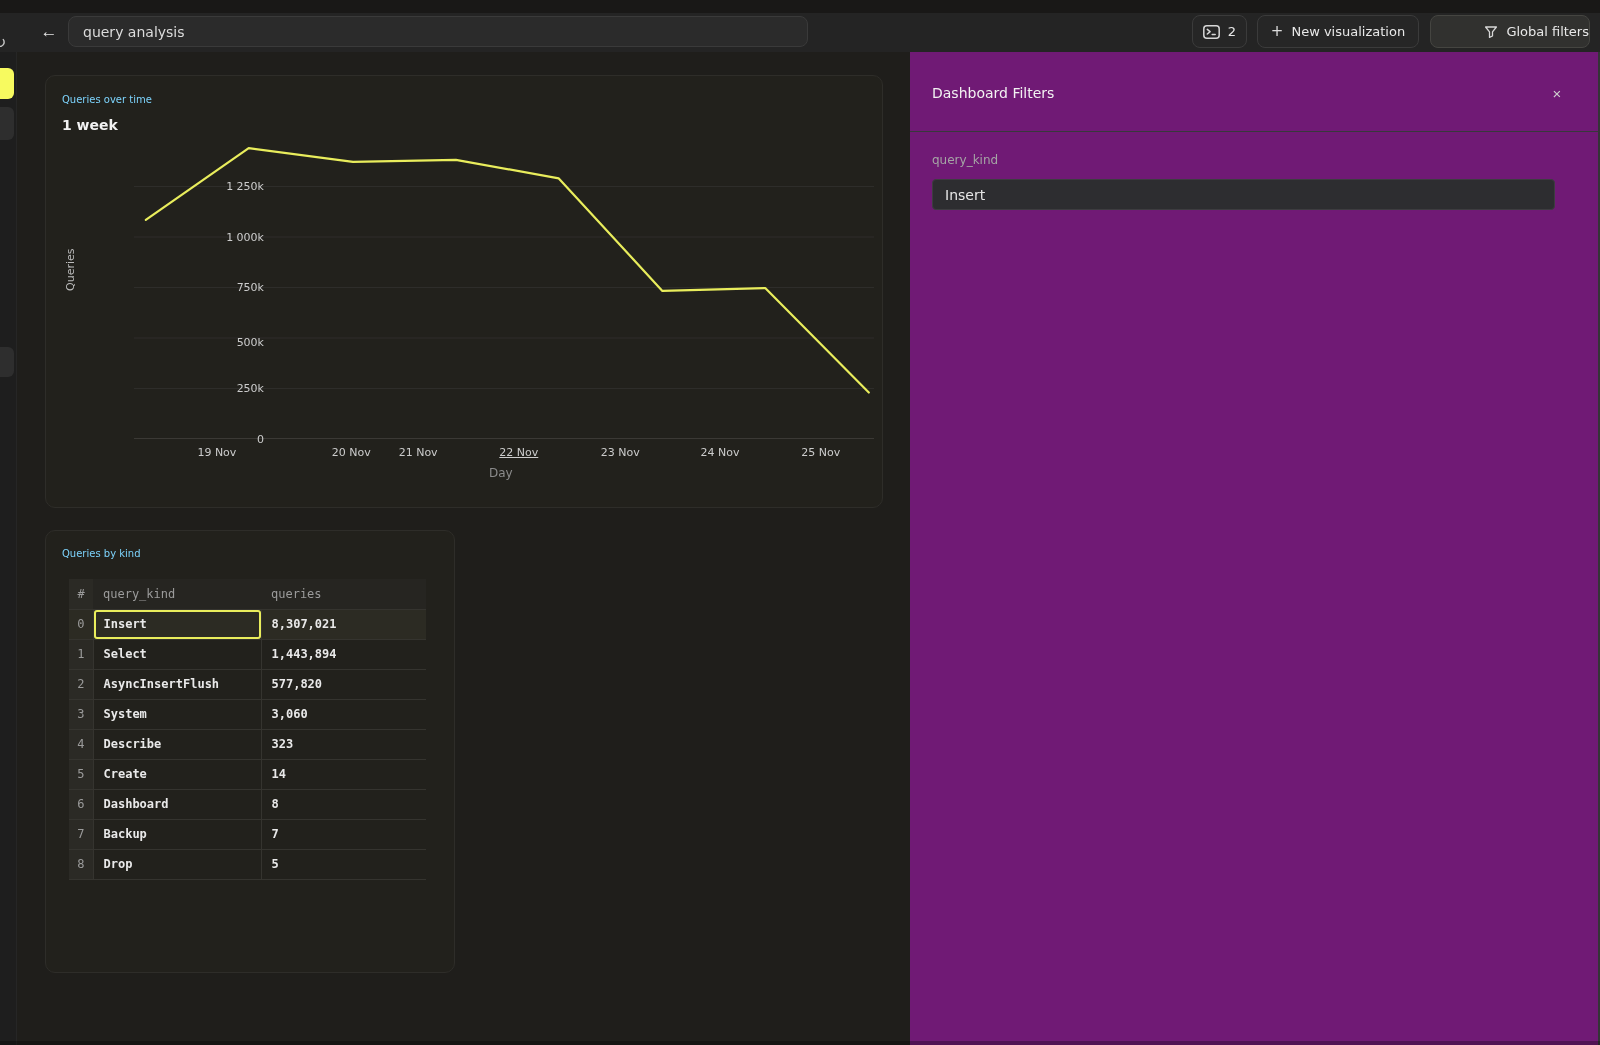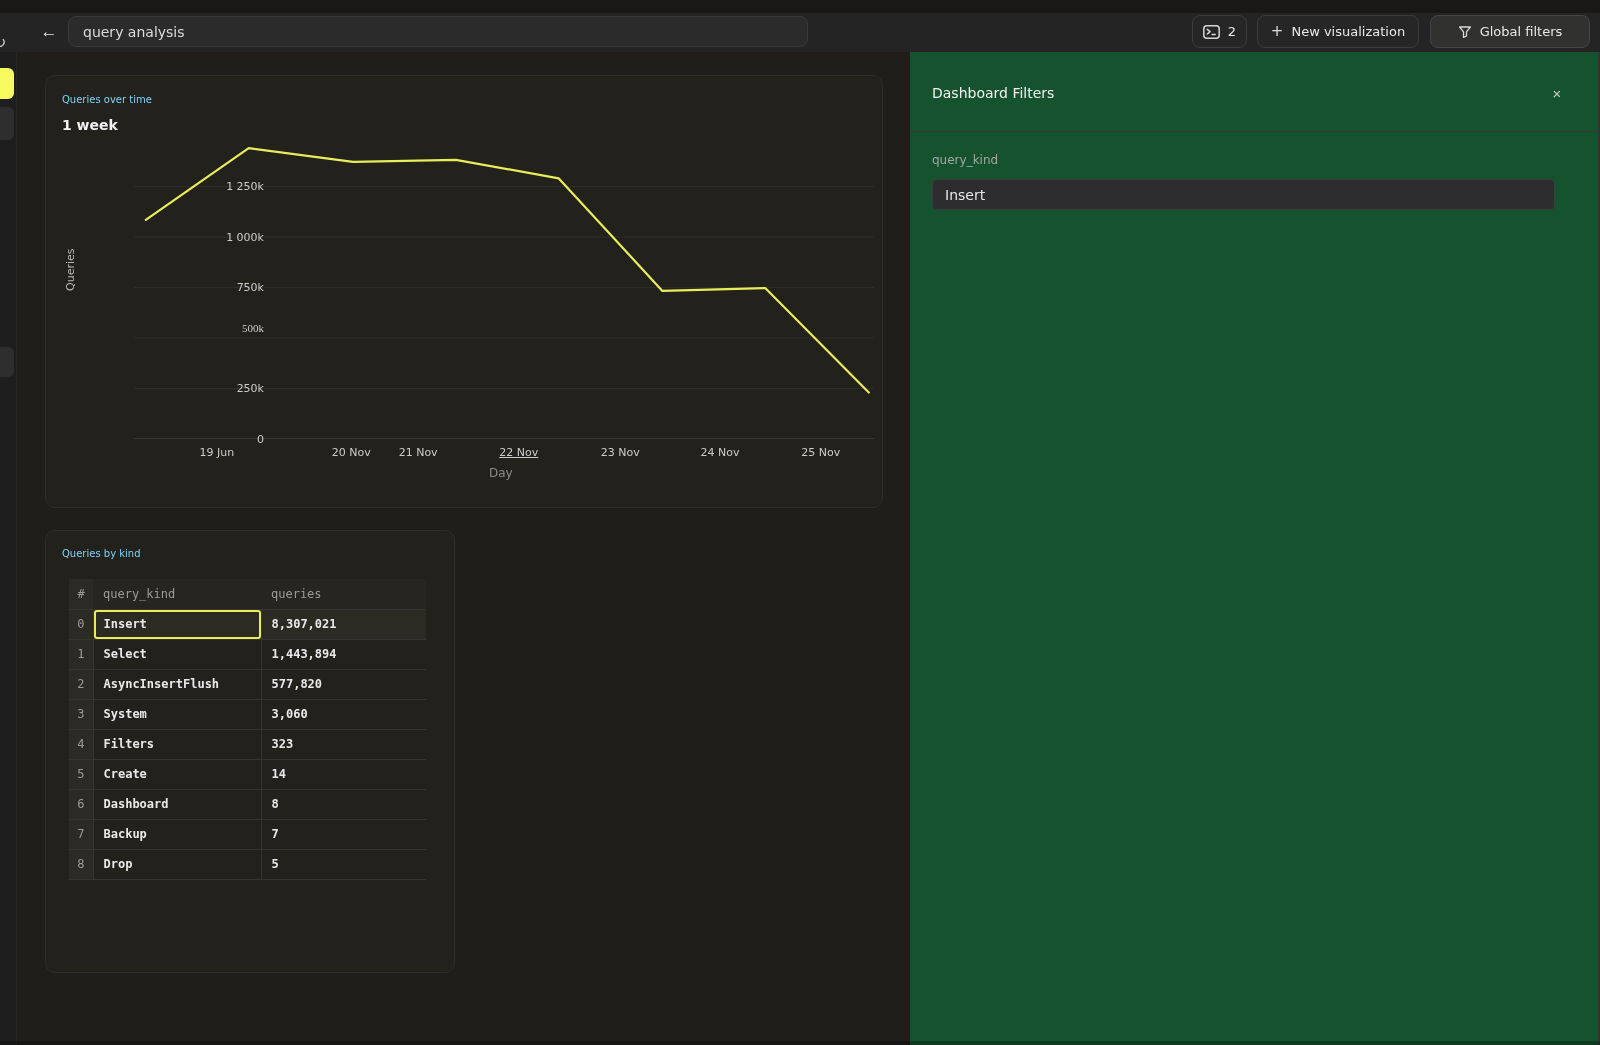--- a/index.html
+++ b/index.html
@@ -60,21 +60,21 @@
   table.kind td { height:30px; color:#e9e9e9; font-size:12px; font-weight:700; padding:0 10px;
                   border-bottom:1px solid #35342f; }
   table.kind td.idx { background:#2b2a25; color:#9b9b9b; font-weight:400; text-align:center; padding:0;
                       border-right:1px solid #35342f; }
   table.kind td.kindcol { border-right:1px solid #35342f; }
   table.kind tr.sel td { background:#2c2b23; }
   table.kind td.selected { box-shadow:inset 0 0 0 2px #e9ed5c; border-radius:3px; }
   .col-idx { width:24px; } .col-kind { width:168px; } .col-q { width:165px; }
 
   
-  .panel { position:absolute; left:910px; top:52px; width:690px; height:993px; background:#14532d; }
+  .panel { position:absolute; left:910px; top:52px; width:690px; height:993px; background:#701a75; }
   .panel-header { position:absolute; left:0; top:0; width:100%; height:80px; border-bottom:1px solid #38383b; }
   .panel-title { position:absolute; left:22px; top:33px; color:#f2f2f2; font-size:14px; font-weight:500; }
   .panel-close { position:absolute; right:32px; top:30px; width:22px; height:22px; background:transparent;
                  border:none; color:#cfcfcf; font-size:15px; cursor:pointer; }
   .field-label { position:absolute; left:22px; top:101px; color:#a5a5a5; font-size:12px; }
   .field-input { position:absolute; left:22px; top:127px; width:623px; height:31px; background:#2d2d30;
                  border:1px solid #3d3d40; border-radius:4px; color:#e6e6e6; font-size:14px; padding:0 12px;
                  font-family:"DejaVu Sans","Liberation Sans",sans-serif; }
 
   .bottom-strip { position:absolute; left:0; bottom:0; width:1600px; height:4px; background:rgba(0,0,0,0.28); }
@@ -99,21 +99,21 @@
         <path d="M9.2 9.6h3" stroke="#d6d6d6" stroke-width="1.5" stroke-linecap="round"></path>
       </svg>
       <span>2</span>
     </button>
 
     <button class="tb-btn" style="left:1257px;width:162px;">
       <span class="plus-glyph">+</span>
       <span>New visualization</span>
     </button>
 
-    <button class="tb-btn lighter" style="left:1430px;width:160px;">
+    <button class="tb-btn lighter" style="left:1430px;width:160px;justify-content:flex-end;">
       <svg width="14" height="14" viewBox="0 0 14 14">
         <path d="M1.6 2h10.8L8.5 6.9v4.1L5.5 12.4V6.9L1.6 2z" fill="none" stroke="#d8d8d8" stroke-width="1.3" stroke-linejoin="round"></path>
       </svg>
       <span>Global filters</span>
     </button>
   </div>
 
   <div class="sidebar">
     <div class="swatch yellow" style="background: rgb(247, 250, 95);"></div>
     <div class="swatch gray1"></div>
@@ -139,25 +139,25 @@
             <line x1="0" y1="96.0" x2="740" y2="96.0" stroke="#2e2d2a" stroke-width="1"></line>
             <line x1="0" y1="45.5" x2="740" y2="45.5" stroke="#2e2d2a" stroke-width="1"></line>
             <polyline points="11.8,78.8 114.7,7.1 219.0,20.8 321.9,18.8 424.8,37.4 528.4,149.9 631.2,147.1 734.8,251.5" fill="none" stroke="#e9ed5c" stroke-width="2.2" stroke-linejoin="round" stroke-linecap="round"></polyline>
           </svg>
       </div>
 
       <div id="xticks"></div>
       <span class="xlabel-day">Day</span>
     <span class="ytick" style="top: 363px;">0</span>
         <span class="ytick" style="top: 312.492px;">250k</span>
-        <span class="ytick" style="top: 252px; font-family: Liberation Serif, serif;">500k</span>
+        <span class="ytick" style="top: 266px;">500k</span>
         <span class="ytick" style="top: 211.475px;">750k</span>
         <span class="ytick" style="top: 160.966px;">1 000k</span>
         <span class="ytick" style="top: 110.458px;">1 250k</span>
-        <span class="xtick" style="left: 170.88px;">19 Jun</span>
+        <span class="xtick" style="left: 170.88px;">19 Nov</span>
         <span class="xtick" style="left: 272.26px; margin-left: 33px;">20 Nov</span>
         <span class="xtick" style="left: 372.16px;">21 Nov</span>
         <span class="xtick" style="left: 472.8px; text-decoration: underline;">22 Nov</span>
         <span class="xtick" style="left: 574.18px;">23 Nov</span>
         <span class="xtick" style="left: 674.08px;">24 Nov</span>
         <span class="xtick" style="left: 774.72px;">25 Nov</span>
       </section>
 
     <section class="card table-card">
       <h2 class="card-title table-title">Queries by kind</h2>
@@ -190,21 +190,21 @@
               <td class="kindcol">AsyncInsertFlush</td>
               <td>577,820</td>
             </tr>
             <tr>
               <td class="idx">3</td>
               <td class="kindcol">System</td>
               <td>3,060</td>
             </tr>
             <tr>
               <td class="idx">4</td>
-              <td class="kindcol">Filters</td>
+              <td class="kindcol">Describe</td>
               <td>323</td>
             </tr>
             <tr>
               <td class="idx">5</td>
               <td class="kindcol">Create</td>
               <td>14</td>
             </tr>
             <tr>
               <td class="idx">6</td>
               <td class="kindcol">Dashboard</td>

